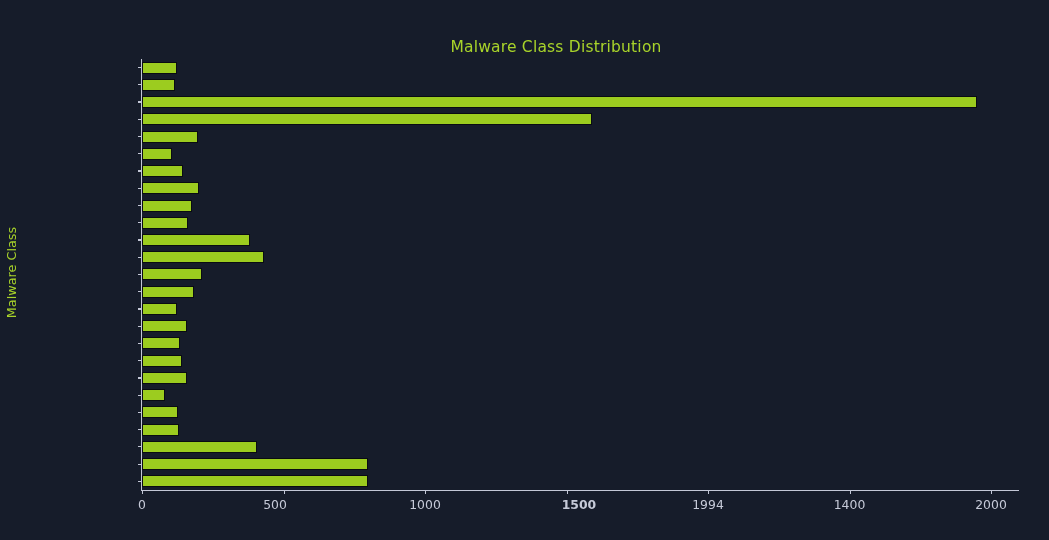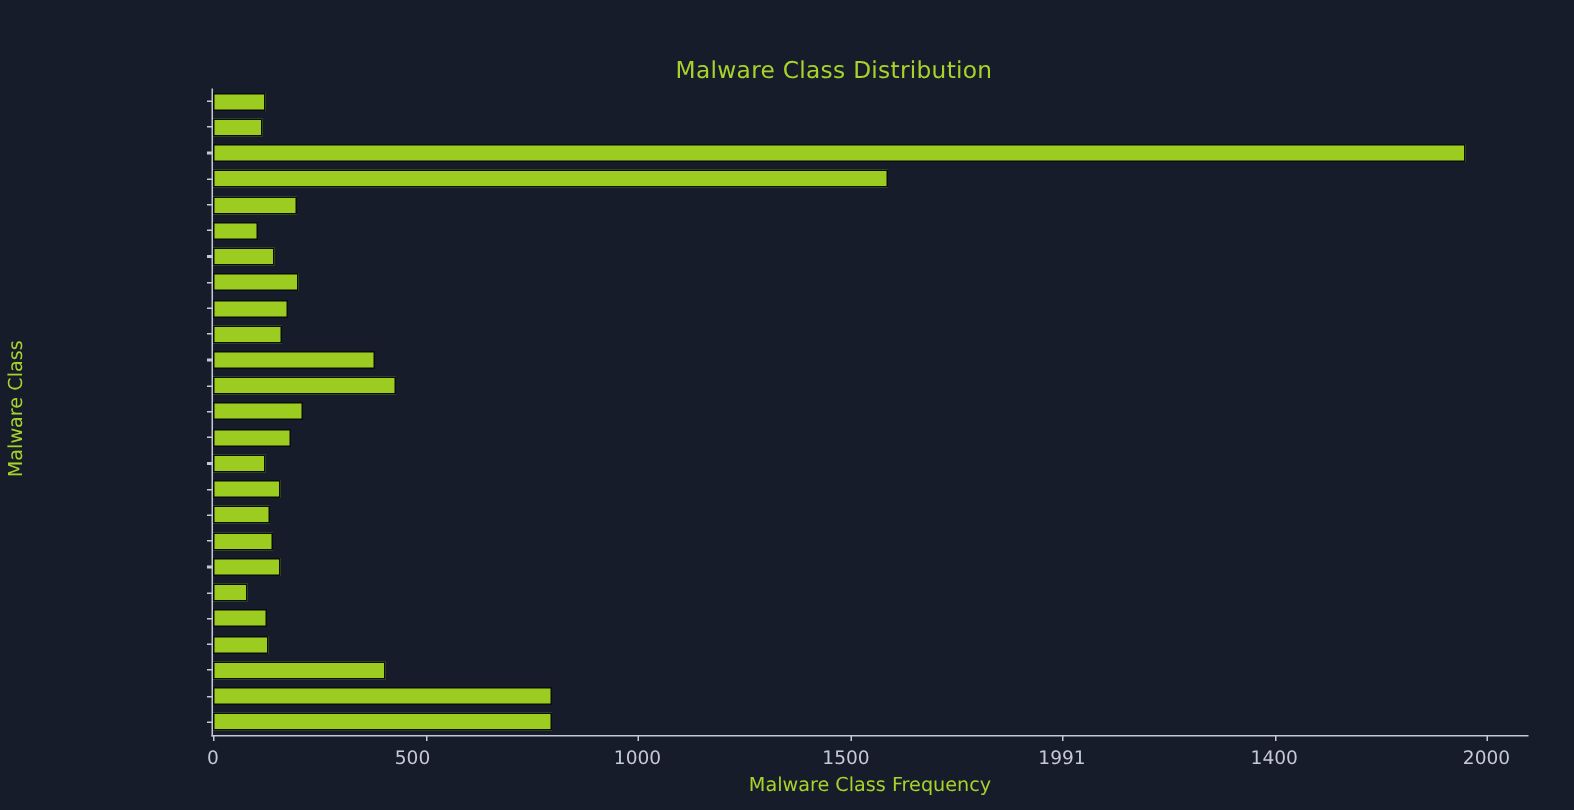--- a/index.html
+++ b/index.html
@@ -235,29 +235,28 @@
       </div>
       <div class="bar-row" style="top: 413.76px; height: 17.24px;">
         <div class="ytick-mark" style="top: 8.02px;"></div>
         <div class="bar" title="Yuner.A: 800" style="width: 226.4px; top: 2.62px; background: rgb(156, 204, 31); border-color: rgb(10, 12, 18);"></div>
       </div>
     </div>
 
   <div id="ylabel">
       <span>Malware Class</span>
     </div>
-  <div id="xlabel">Malware Class Frequency</div>
 
 <div class="xtick" style="left: 142px;"></div>
     <div class="xtick-label" style="left: 142px;">0</div>
     <div class="xtick" style="left: 283.5px;"></div>
     <div class="xtick-label" style="left: 275px;">500</div>
     <div class="xtick" style="left: 425px;"></div>
     <div class="xtick-label" style="left: 425px;">1000</div>
     <div class="xtick" style="left: 566.5px;"></div>
-    <div class="xtick-label" style="left: 564px;">1500</div>
+    <div class="xtick-label" style="left: 579px; font-weight: bold;">1500</div>
     <div class="xtick" style="left: 708px;"></div>
-    <div class="xtick-label" style="left: 708px;">1991</div>
+    <div class="xtick-label" style="left: 708px;">1994</div>
     <div class="xtick" style="left: 849.5px;"></div>
     <div class="xtick-label" style="left: 849.5px;">1400</div>
     <div class="xtick" style="left: 991px;"></div>
     <div class="xtick-label" style="left: 991px;">2000</div>
   </div>
 
 </body></html>

